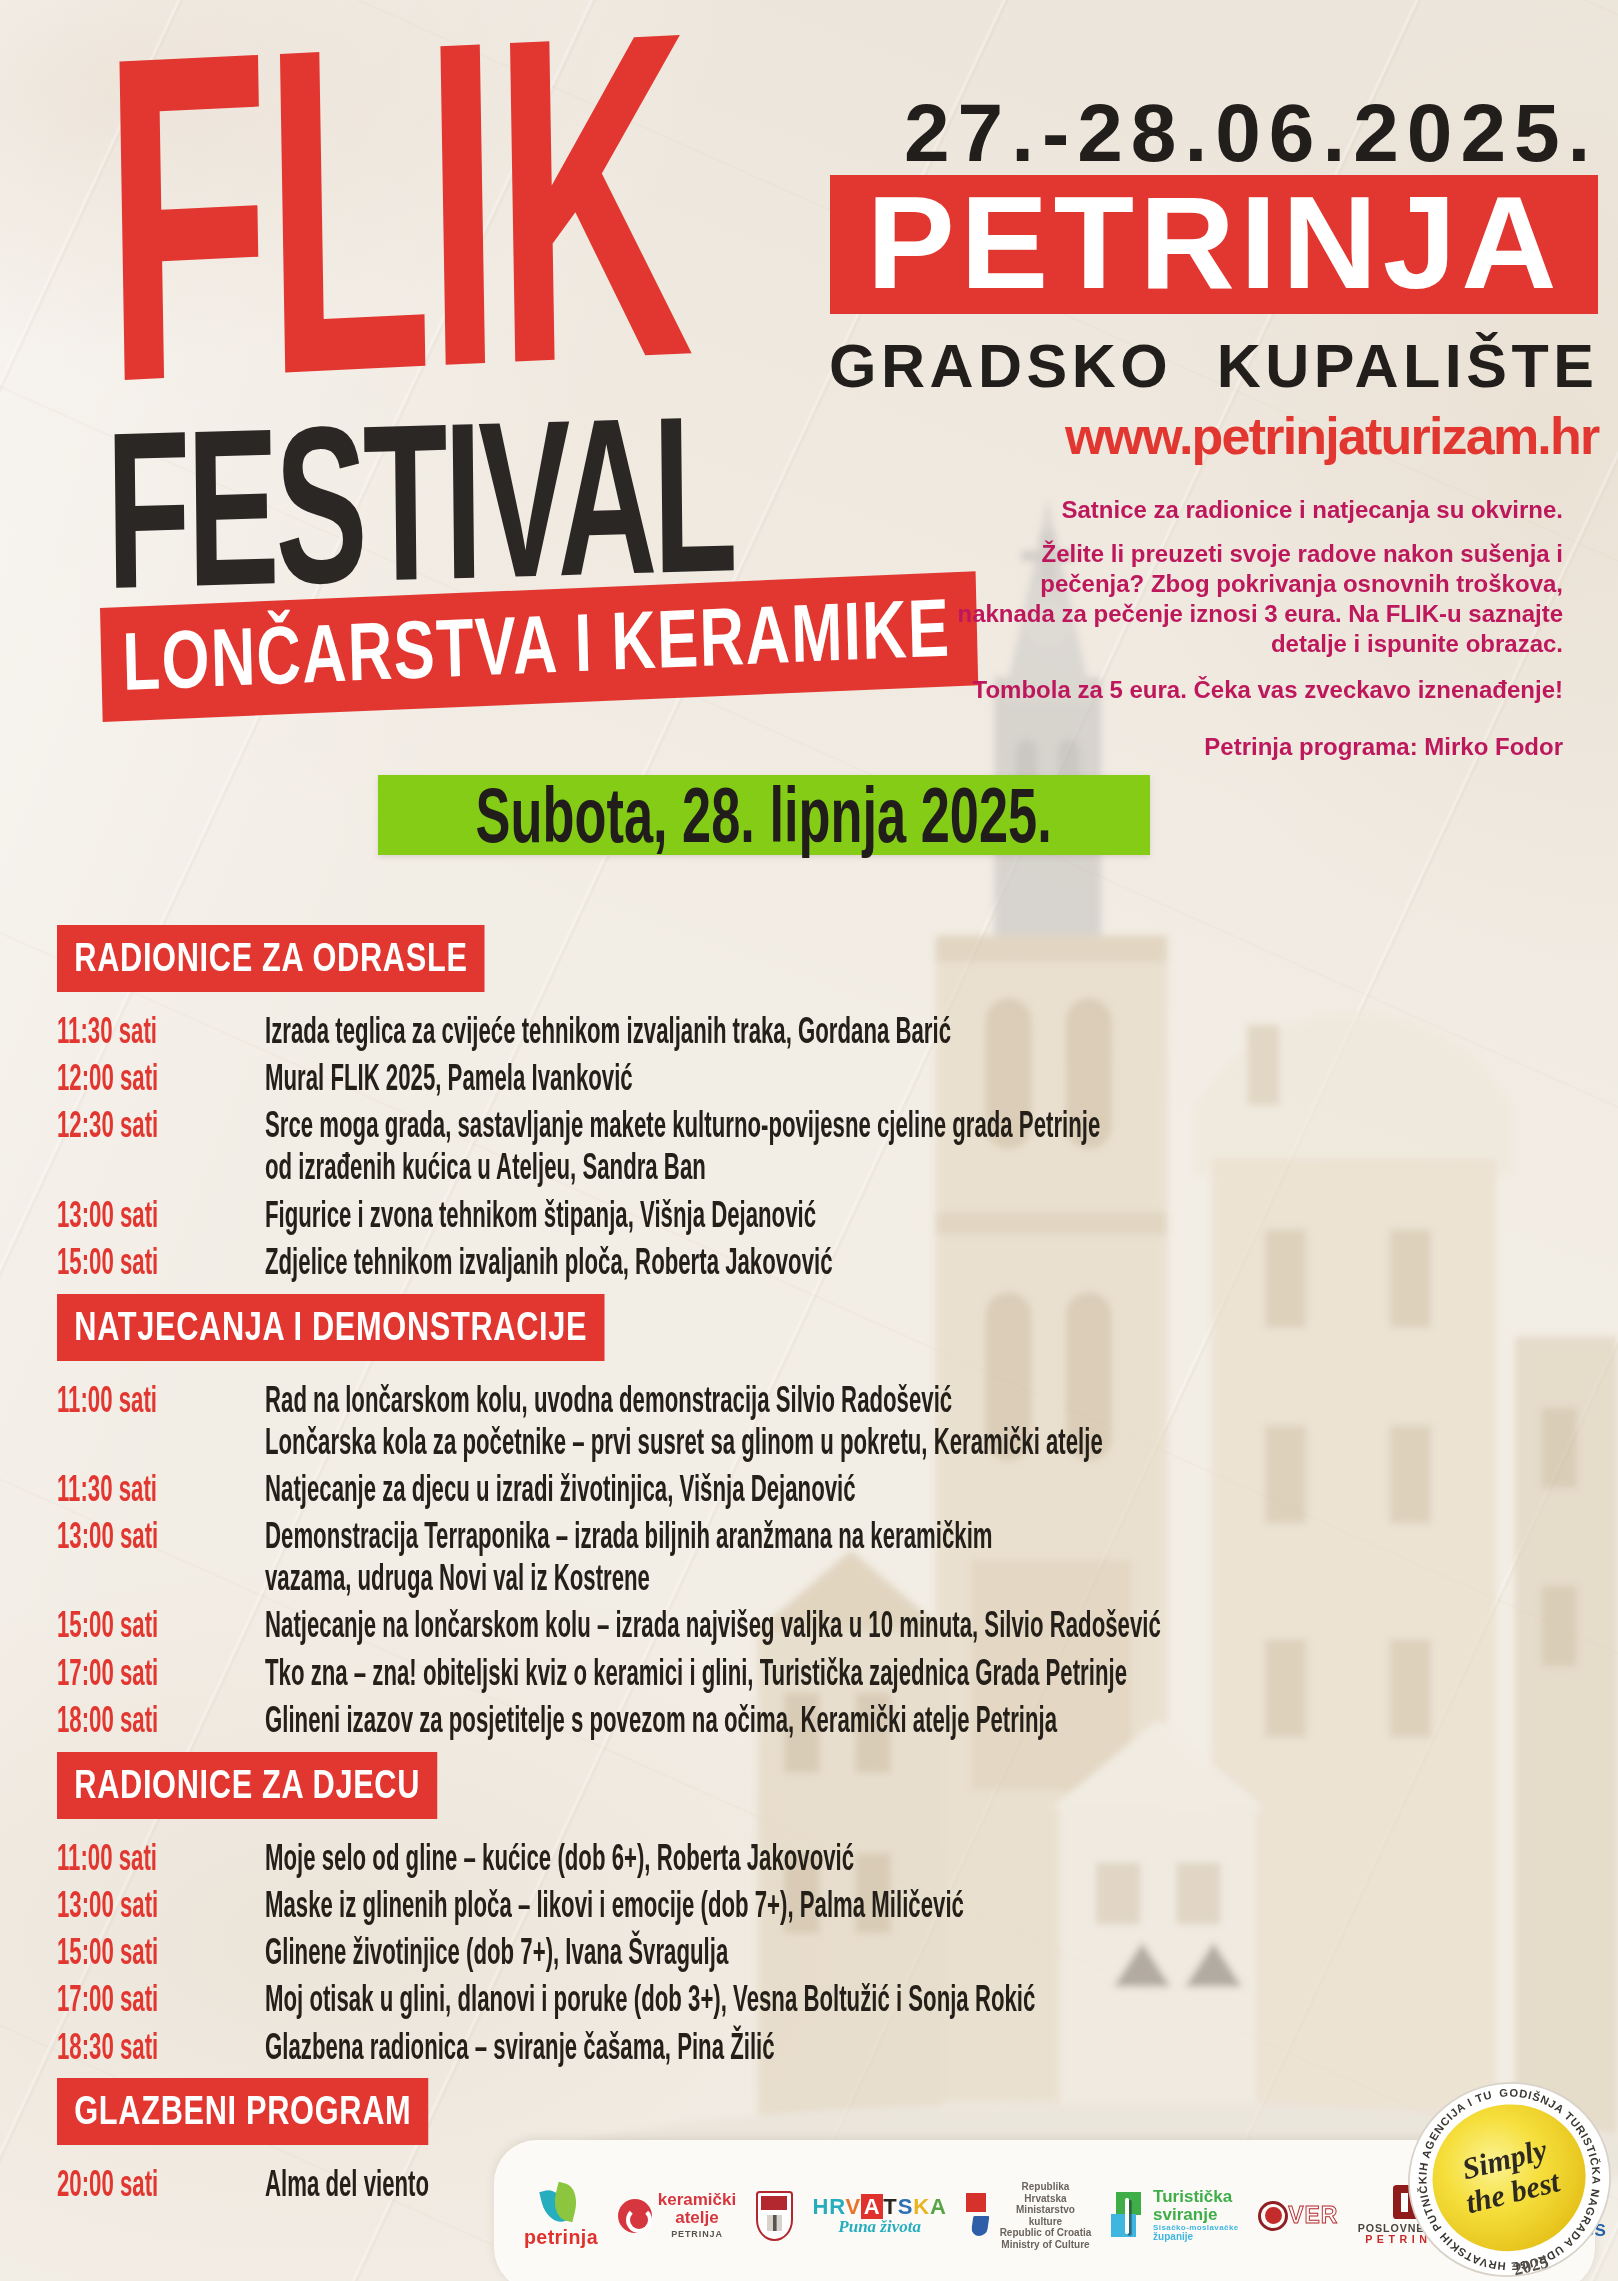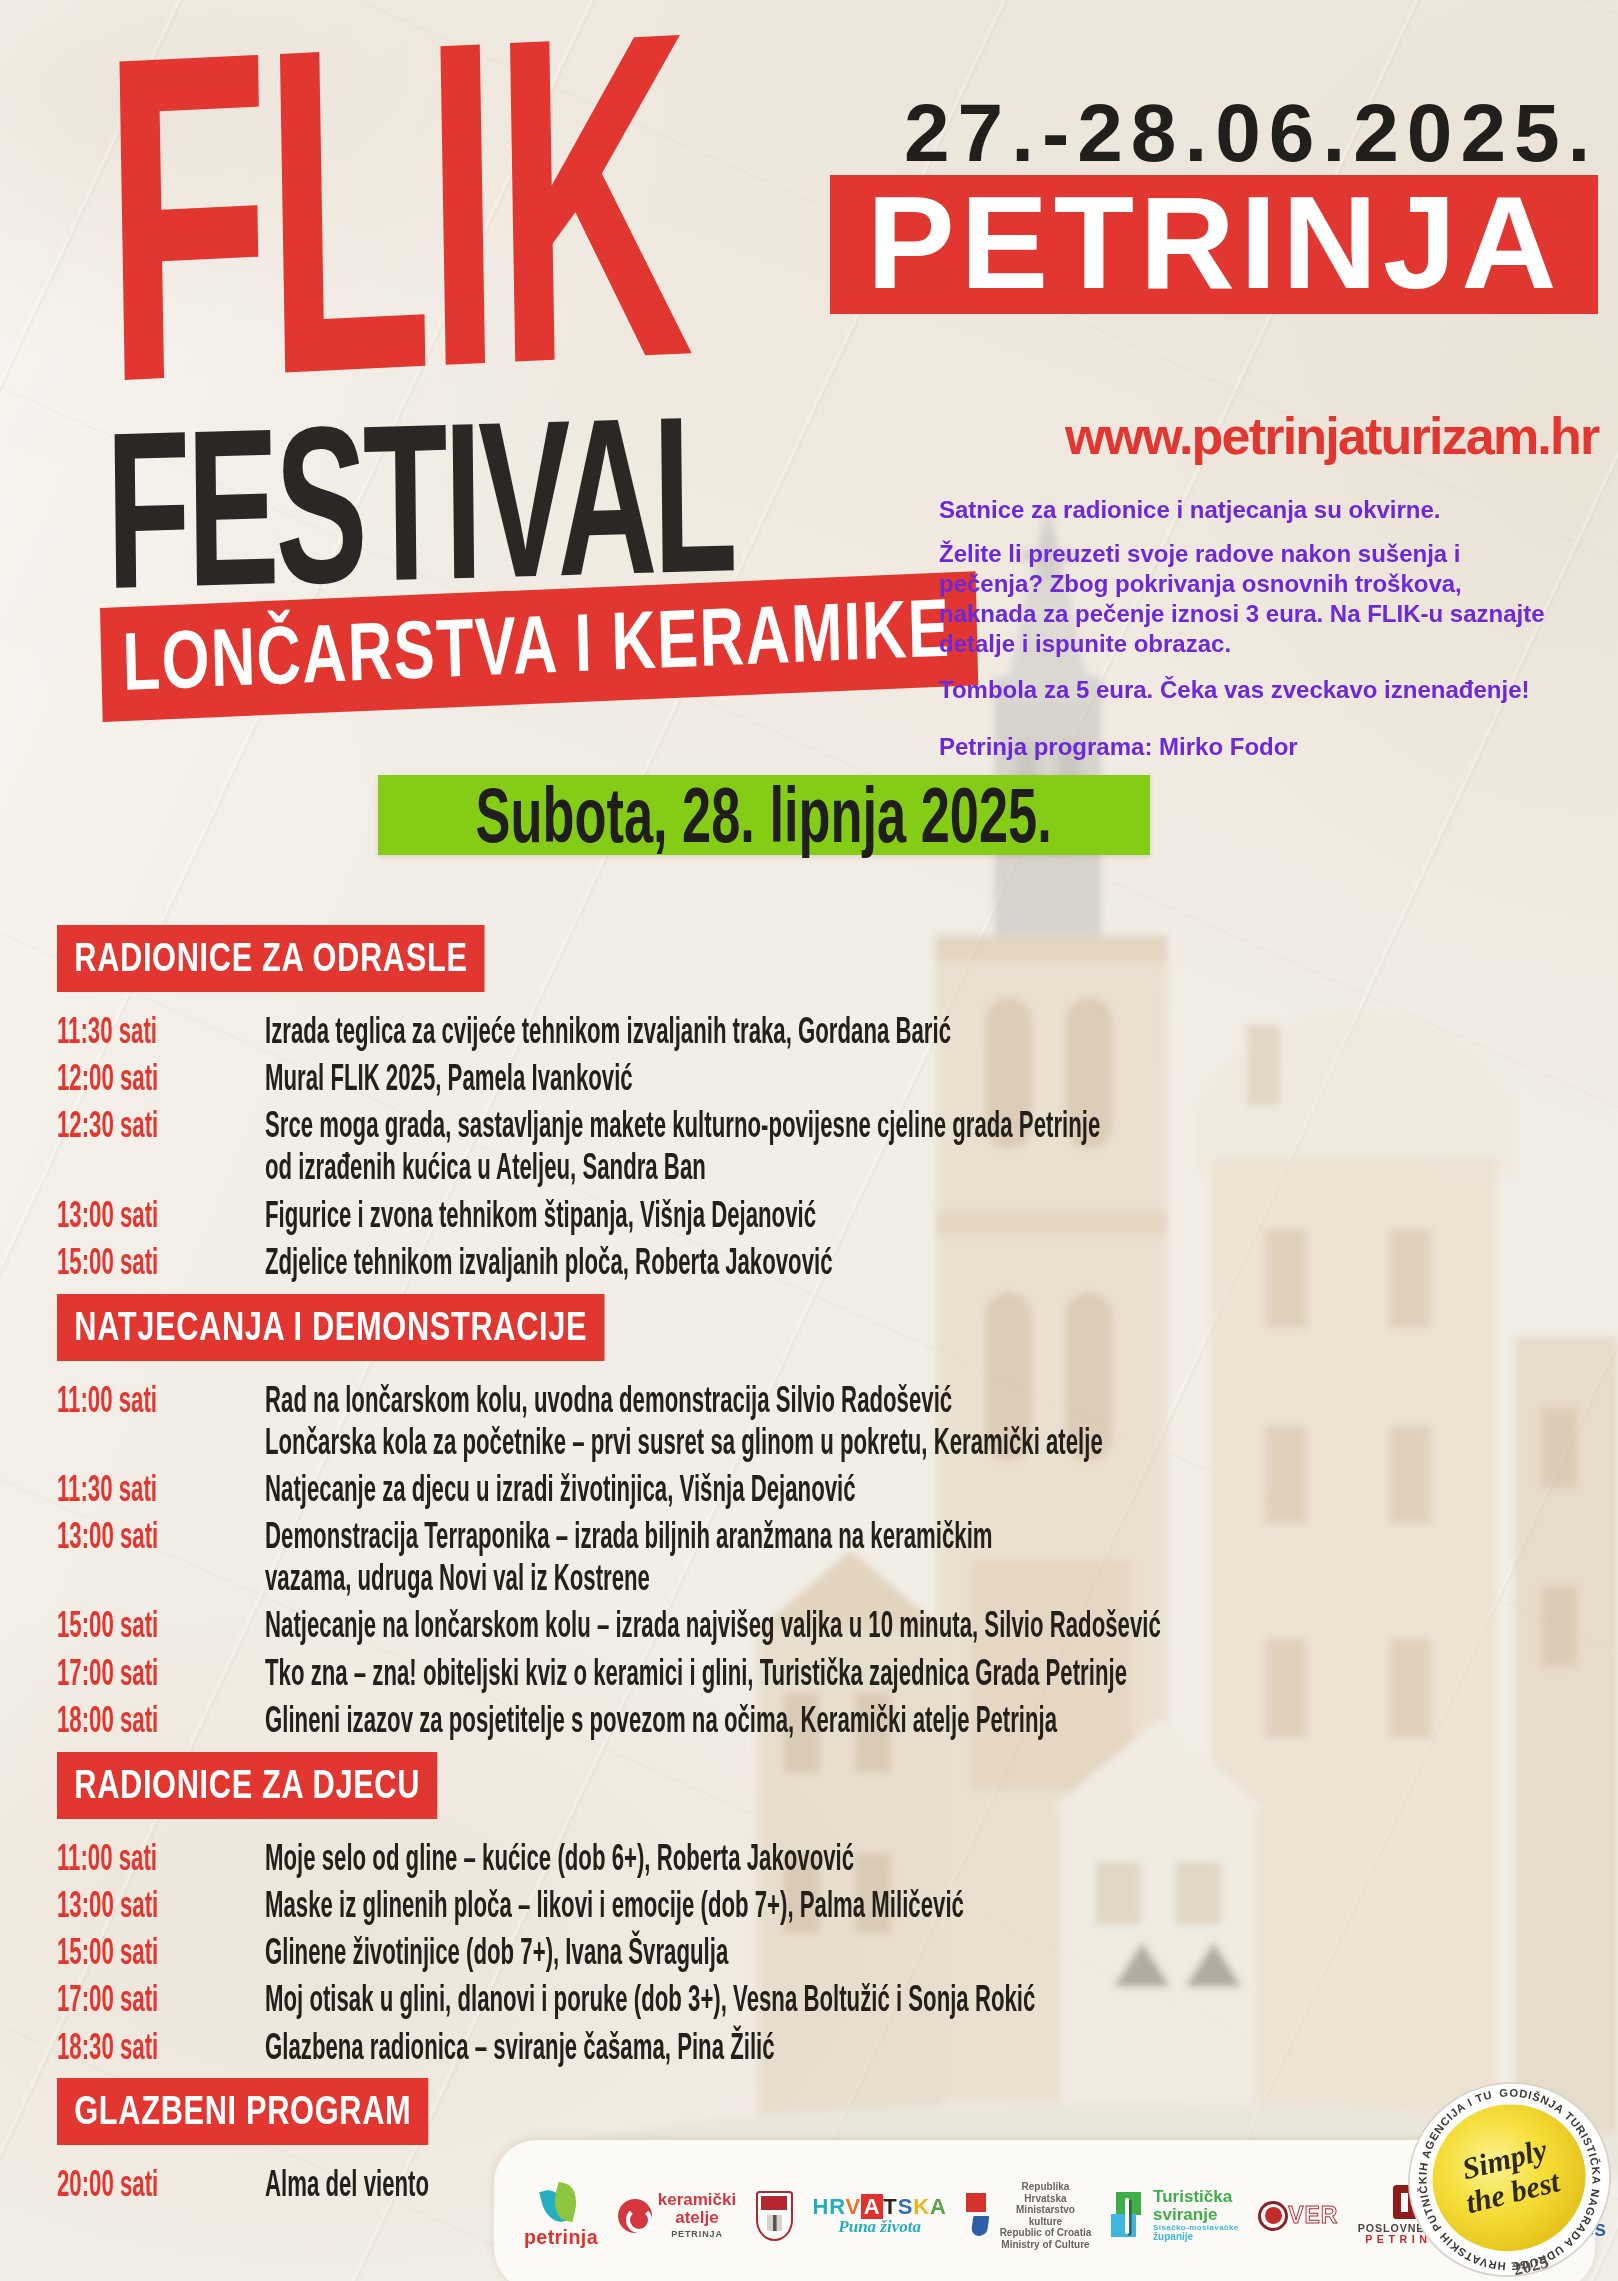--- a/index.html
+++ b/index.html
@@ -41,22 +41,22 @@
   .date{position:absolute; right:19.6px; top:86px; font-size:82px; letter-spacing:8px;
     color:#221e1b; white-space:nowrap;}
   .city-box{position:absolute; right:19.6px; top:175px; width:768px; height:139px;
     background:var(--red); text-align:center;}
   .city-box span{color:#fff; font-size:132px; line-height:135px; letter-spacing:5.3px;}
   .venue{position:absolute; right:19.6px; top:331px; font-size:61px; letter-spacing:4.5px;
     word-spacing:23px; color:#221e1b; white-space:nowrap;}
   .website{position:absolute; right:19.6px; top:406px; font-size:52px; letter-spacing:-1.8px;
     color:var(--red); white-space:nowrap;}
 
-  .notes{position:absolute; right:55px; top:495px; width:624px; 
-    font-size:24px; line-height:30px; color:#6d28d9;}
+  .notes{position:absolute; right:55px; top:495px; width:624px; text-align:right;
+    font-size:24px; line-height:30px; color:#be185d;}
   .notes .n2{margin-top:14.3px;}
   .notes .n3{margin-top:16px;}
   .notes .host{margin-top:27px;}
 
   
   .day-banner{position:absolute; left:378px; top:775px; width:772px; height:80px;
     background:#84cc16; box-shadow:0 1.8px 5.3px rgba(120,100,80,.18);
     display:flex; align-items:center; justify-content:center;}
   .day-banner span{display:inline-block; font-size:77px; color:#211d1a;
     transform:scaleX(.68); white-space:nowrap;}
@@ -227,20 +227,21 @@
   <div class="flik">FLIK</div>
   <div class="festival">FESTIVAL</div>
   <div class="lonc-bar">
     <span>LONČARSTVA I KERAMIKE</span>
   </div>
 
   <div class="date">27.-28.06.2025.</div>
   <div class="city-box">
     <span>PETRINJA</span>
   </div>
+  <div class="venue">GRADSKO KUPALIŠTE</div>
   <div class="website">www.petrinjaturizam.hr</div>
 
   <div class="notes">
     <div class="n1">Satnice za radionice i natjecanja su okvirne.</div>
     <div class="n2">Želite li preuzeti svoje radove nakon sušenja i pečenja? Zbog pokrivanja osnovnih troškova, naknada za pečenje iznosi 3 eura. Na FLIK-u saznajte detalje i ispunite obrazac.</div>
     <div class="n3">Tombola za 5 eura. Čeka vas zveckavo iznenađenje!</div>
     <div class="host">Petrinja programa: Mirko Fodor</div>
   </div>
 
   <div class="day-banner">

